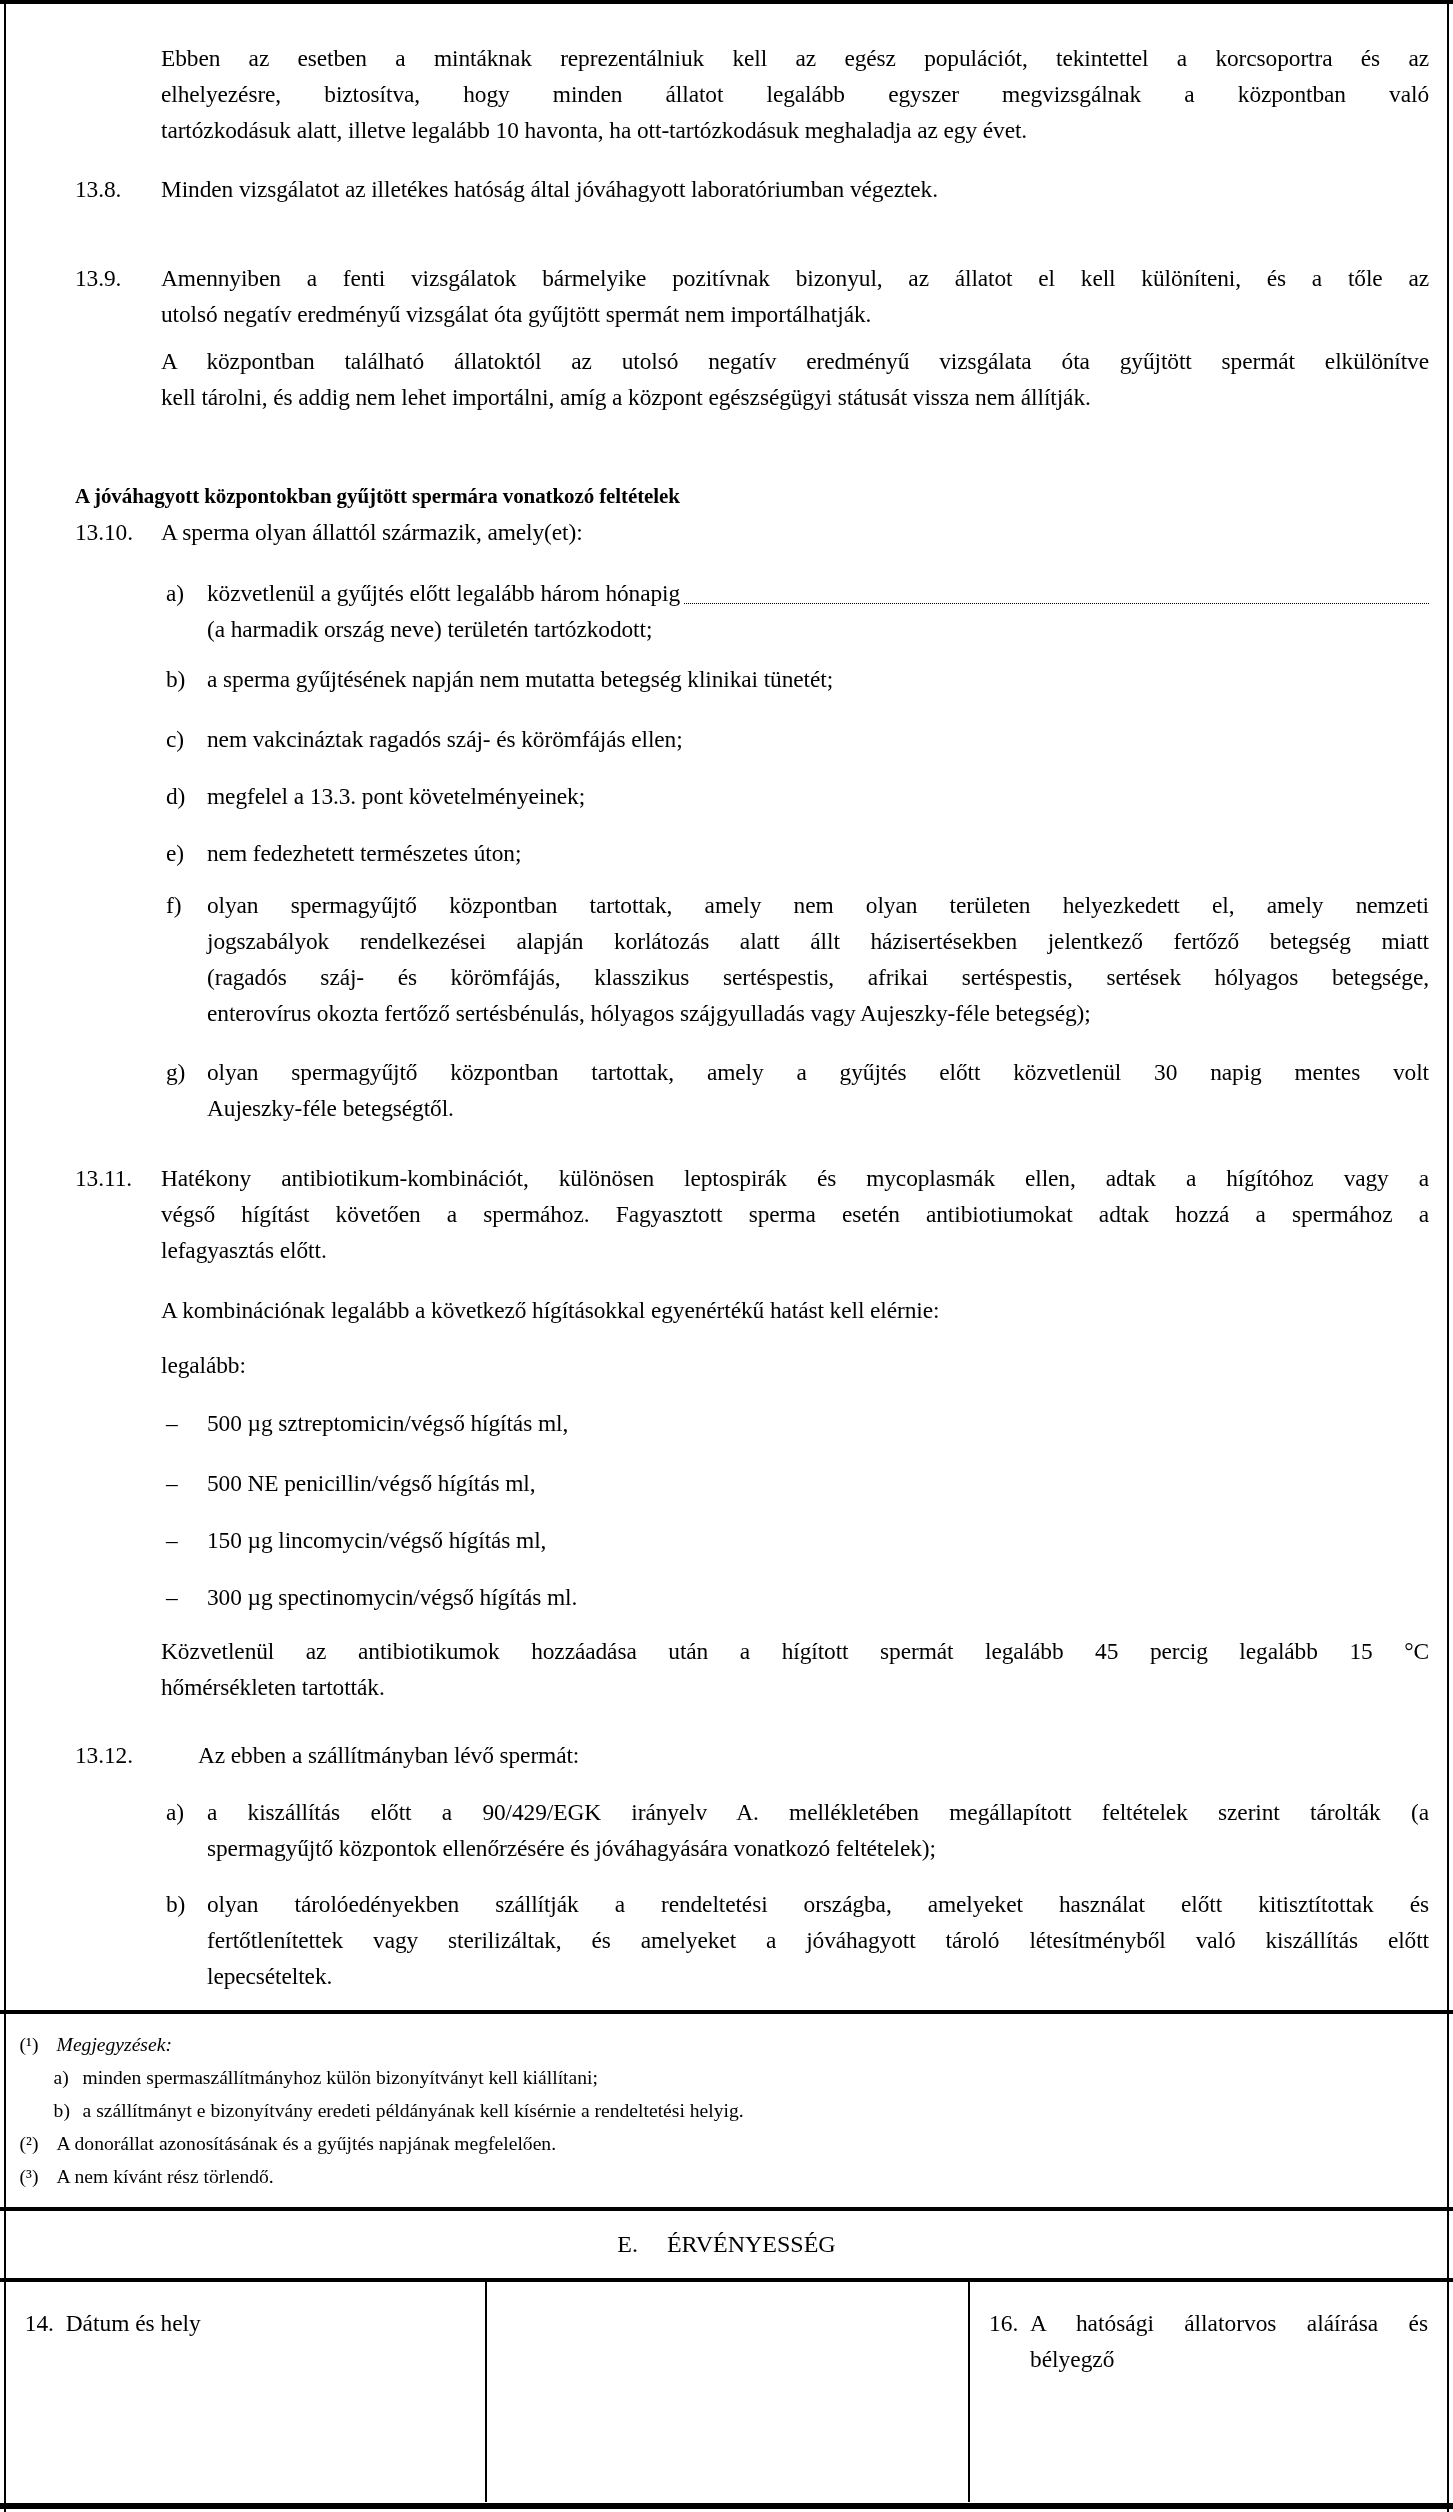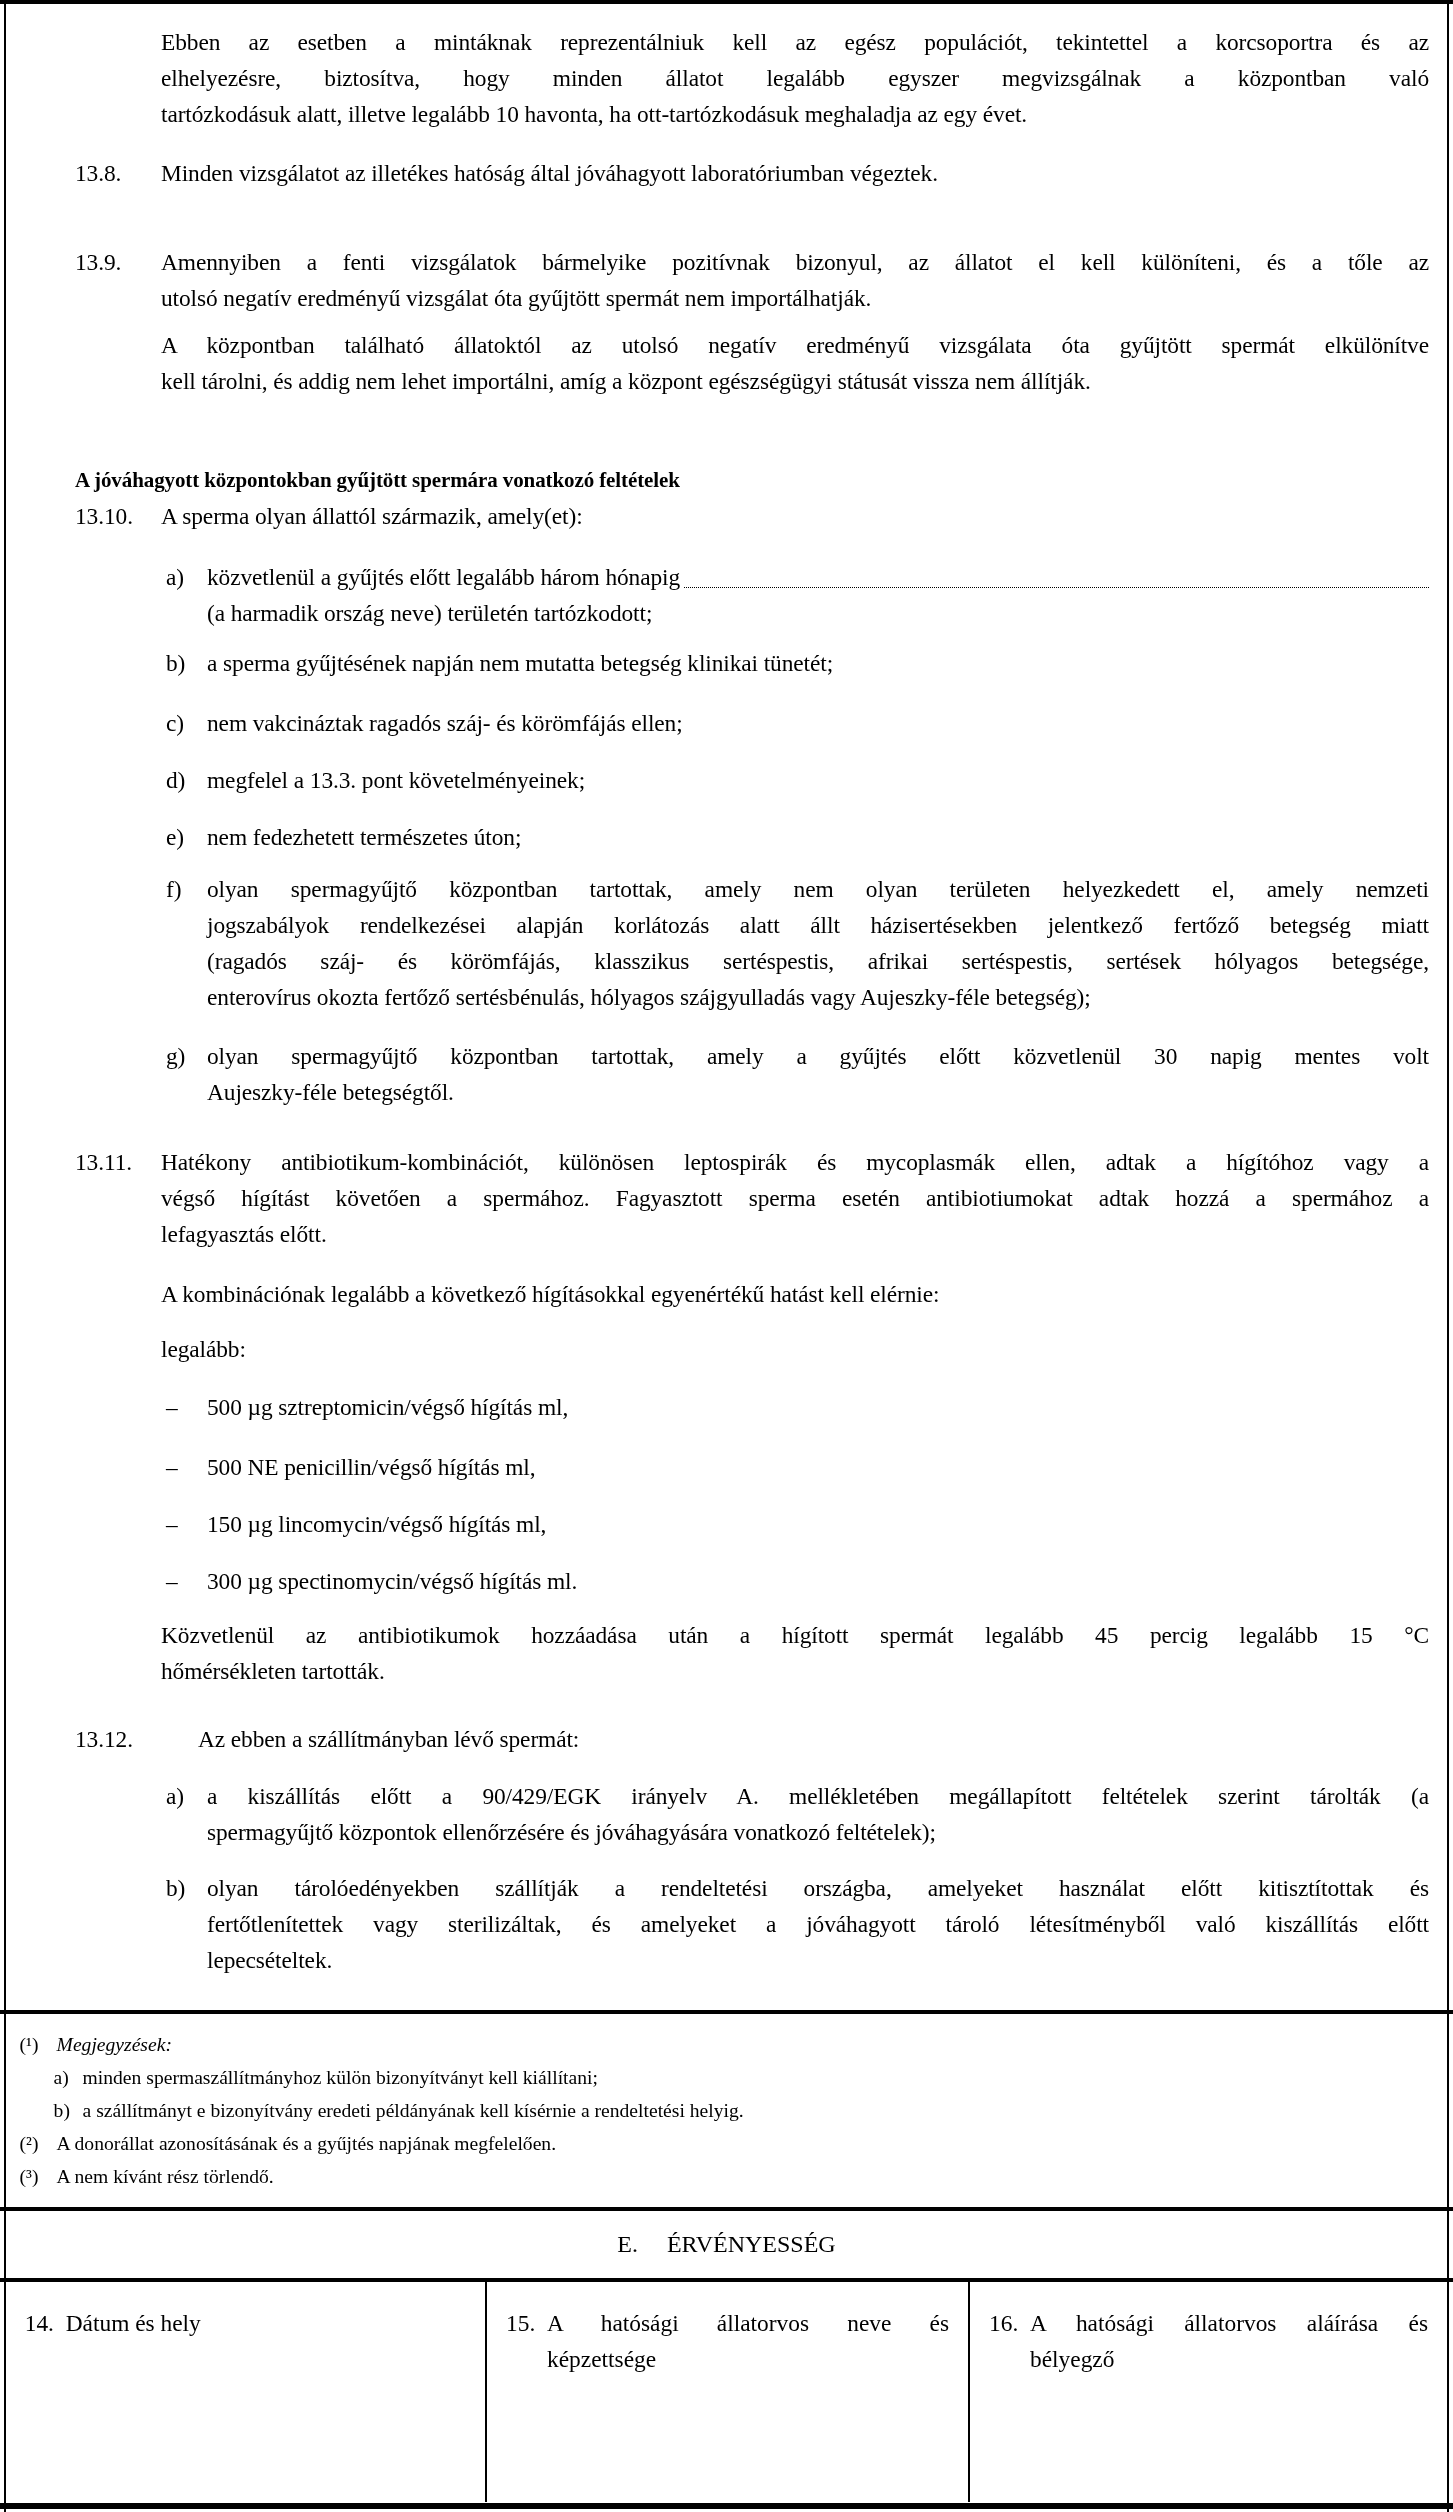--- a/index.html
+++ b/index.html
@@ -10,21 +10,21 @@
     background: #fff;
     color: #000;
     font-family: "Liberation Serif", "DejaVu Serif", serif;
     overflow: hidden;
   }
   .hbar { position: absolute; left: 0; width: 1453px; background: #000; }
   .vbar { position: absolute; top: 0; height: 2512px; background: #000; }
 
   .content {
     position: absolute;
-    top: 24px; left: 75px; width: 1354px;
+    top: 40px; left: 75px; width: 1354px;
     font-size: 23.4px; line-height: 36px;
     letter-spacing: -0.1px;
   }
   .jl { text-align: justify; text-align-last: justify; }
   .ll { text-align: left; text-align-last: left; }
   .para { margin-left: 86px; }
   .numitem { display: grid; grid-template-columns: 86px 1fr; }
   .subitem { margin-left: 91px; display: grid; grid-template-columns: 41px 1fr; }
   .marker { text-align: left; }
   .heading { font-weight: bold; font-size: 21px; }
@@ -275,29 +275,20 @@
 
   <div class="cell" style="left:5.7px; width:396px;">
     <div class="cell-grid">
       <span>14.</span>
       <div class="ll">Dátum és hely</div>
     </div>
   </div>
 
   <div class="vbar" style="left:485px; top:2282px; height:220px; width:1.9px;"></div>
 
-  <div class="cell" style="left:487px; width:481px;">
-    <div class="cell-grid">
-      <span>15.</span>
-      <div>
-        <div class="jl">A hatósági állatorvos neve és</div>
-        <div class="ll">képzettsége</div>
-      </div>
-    </div>
-  </div>
 
   <div class="vbar" style="left:968px; top:2282px; height:220px; width:1.9px;"></div>
 
   <div class="cell" style="left:970px; width:477px;">
     <div class="cell-grid">
       <span>16.</span>
       <div>
         <div class="jl">A hatósági állatorvos aláírása és</div>
         <div class="ll">bélyegző</div>
       </div>

